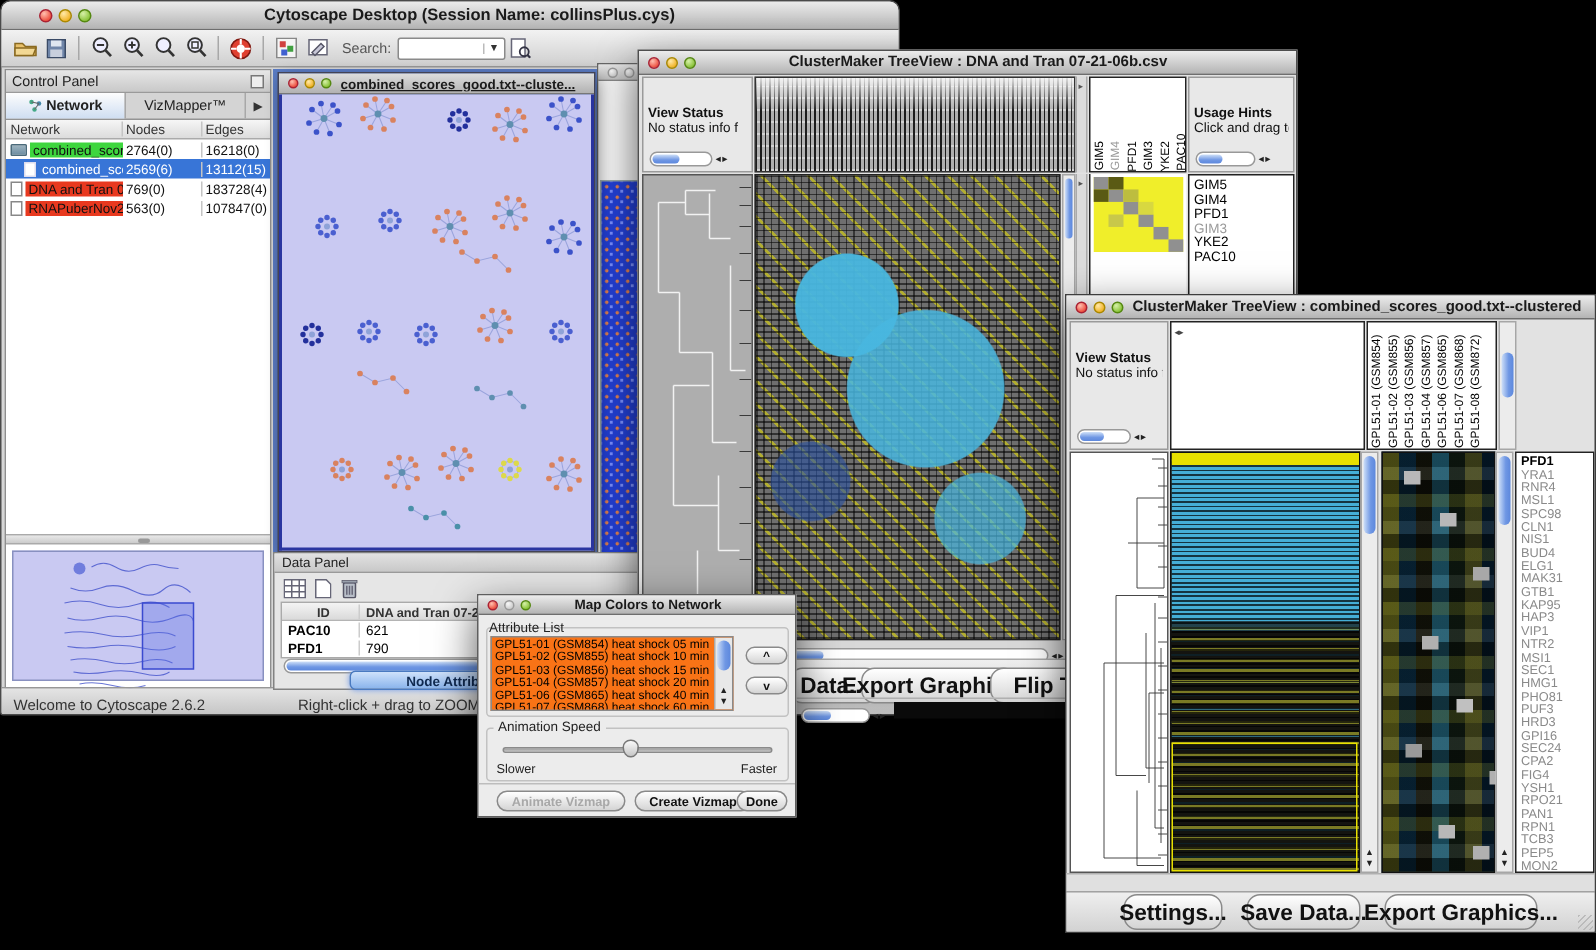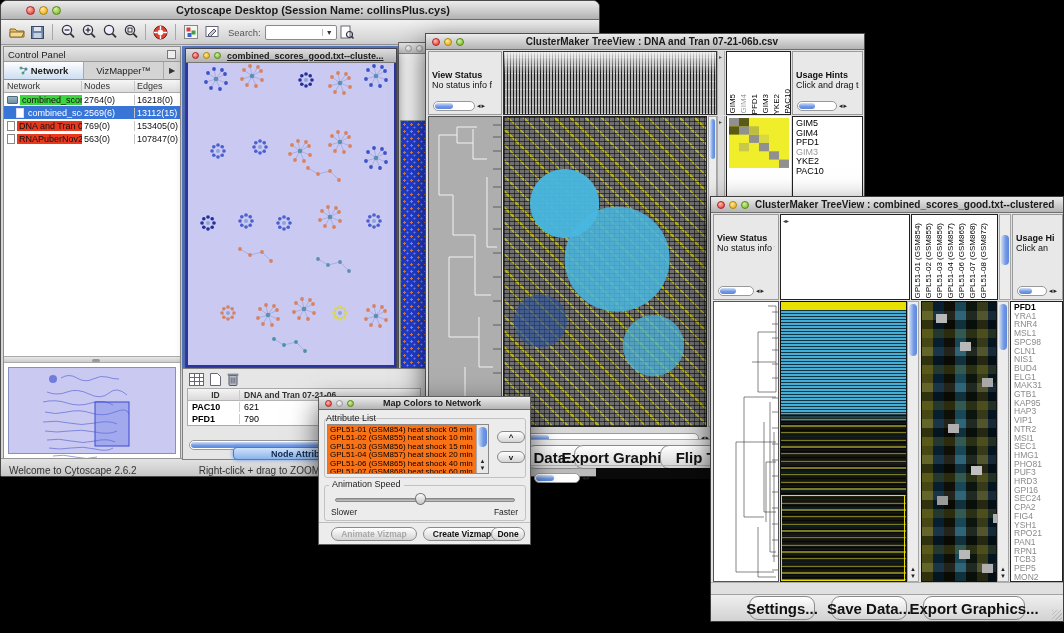--- a/index.html
+++ b/index.html
@@ -354,21 +354,21 @@
           </span>
         <span class="cp-c2">2569(6)</span>
         <span class="cp-c3">13112(15)</span>
       </div>
       <div class="cp-row">
         <span class="cp-c1">
             <i class="ric page"></i>
             <span class="lbl red">DNA and Tran 07</span>
           </span>
         <span class="cp-c2">769(0)</span>
-        <span class="cp-c3">153405(0)</span>
+        <span class="cp-c3">183728(4)</span>
       </div>
       <div class="cp-row">
         <span class="cp-c1">
             <i class="ric page"></i>
             <span class="lbl red">RNAPuberNov2+</span>
           </span>
         <span class="cp-c2">563(0)</span>
         <span class="cp-c3">107847(0)</span>
       </div>
       <div id="cp-divider">
@@ -494,20 +494,23 @@
         <use href="#st" x="0" y="0" transform="translate(80,252)" color="#d9825f"></use>
         <use href="#st" x="0" y="0" transform="translate(116,246)" color="#d9825f"></use>
         <use href="#ro" x="0" y="0" transform="translate(152,250)" color="#ddd94a"></use>
         <use href="#st" x="0" y="0" transform="translate(188,253)" color="#d9825f"></use>
         <use href="#ch" x="0" y="0" transform="translate(86,276)" color="#4a90a8"></use>
       </svg>
     </div>
   </div>
 
   <div class="win" id="data-panel">
+    <div id="dp-header">
+        <span>Data Panel</span>
+      </div>
     <div id="dp-icons">
       <svg width="15" height="13">
           <rect x="0.5" y="0.5" width="14" height="12" fill="#fff" stroke="#667"></rect>
           <line x1="0.5" y1="4.5" x2="14.5" y2="4.5" stroke="#667"></line>
           <line x1="0.5" y1="8.5" x2="14.5" y2="8.5" stroke="#667"></line>
           <line x1="5.5" y1="0.5" x2="5.5" y2="12.5" stroke="#667"></line>
           <line x1="10.5" y1="0.5" x2="10.5" y2="12.5" stroke="#667"></line>
         </svg>
       <svg width="11" height="13">
           <path d="M0.5,0.5 h7 l3,3 v9 h-10 z" fill="#fff" stroke="#667"></path>
@@ -700,25 +703,20 @@
         <div>GPL51-03 (GSM856)</div>
         <div>GPL51-04 (GSM857)</div>
         <div>GPL51-06 (GSM865)</div>
         <div>GPL51-07 (GSM868)</div>
         <div>GPL51-08 (GSM872)</div>
       </div>
     <div class="vsb" id="tv2-vsbA">
         <span class="vthumb" style="height:30px;top:20px;"></span>
       </div>
 
-    <div class="panel" id="tv2-usage">
-      <div class="pt">Usage Hi</div>
-      <div class="px">Click an</div>
-      <div class="pscroll"><span class="hpill" style="width:30px;"><span class="thumb" style="width:13px;"></span></span><span class="harrows">◂▸</span></div>
-    </div>
 
     <div id="tv2-rowdendro">
       <svg width="66" height="281" viewBox="0 0 66 281" preserveAspectRatio="none">
         <g stroke="#333" stroke-width="0.6" fill="none">
           <path d="M62,4 v86 M54,4 h8 M54,90 h8 M44,30 h18 M44,30 v60 M44,90 h10 M38,60 h24 M30,95 v120 M30,95 h32 M30,215 h20 M50,120 v90 M50,210 h12 M56,100 v150 M56,250 h6 M22,140 h40 M22,140 v130 M22,270 h38 M60,130 v130 M44,225 v50 M44,275 h18 M52,160 h10 M52,160 v60"></path>
           <path d="M58,10 h6 M58,22 h6 M58,36 h6 M58,48 h6 M58,62 h6 M58,76 h6 M58,96 h6 M58,110 h6 M58,126 h6 M58,142 h6 M58,158 h6 M58,174 h6 M58,190 h6 M58,206 h6 M58,222 h6 M58,238 h6 M58,254 h6 M58,268 h6"></path>
         </g>
       </svg>
     </div>
 

